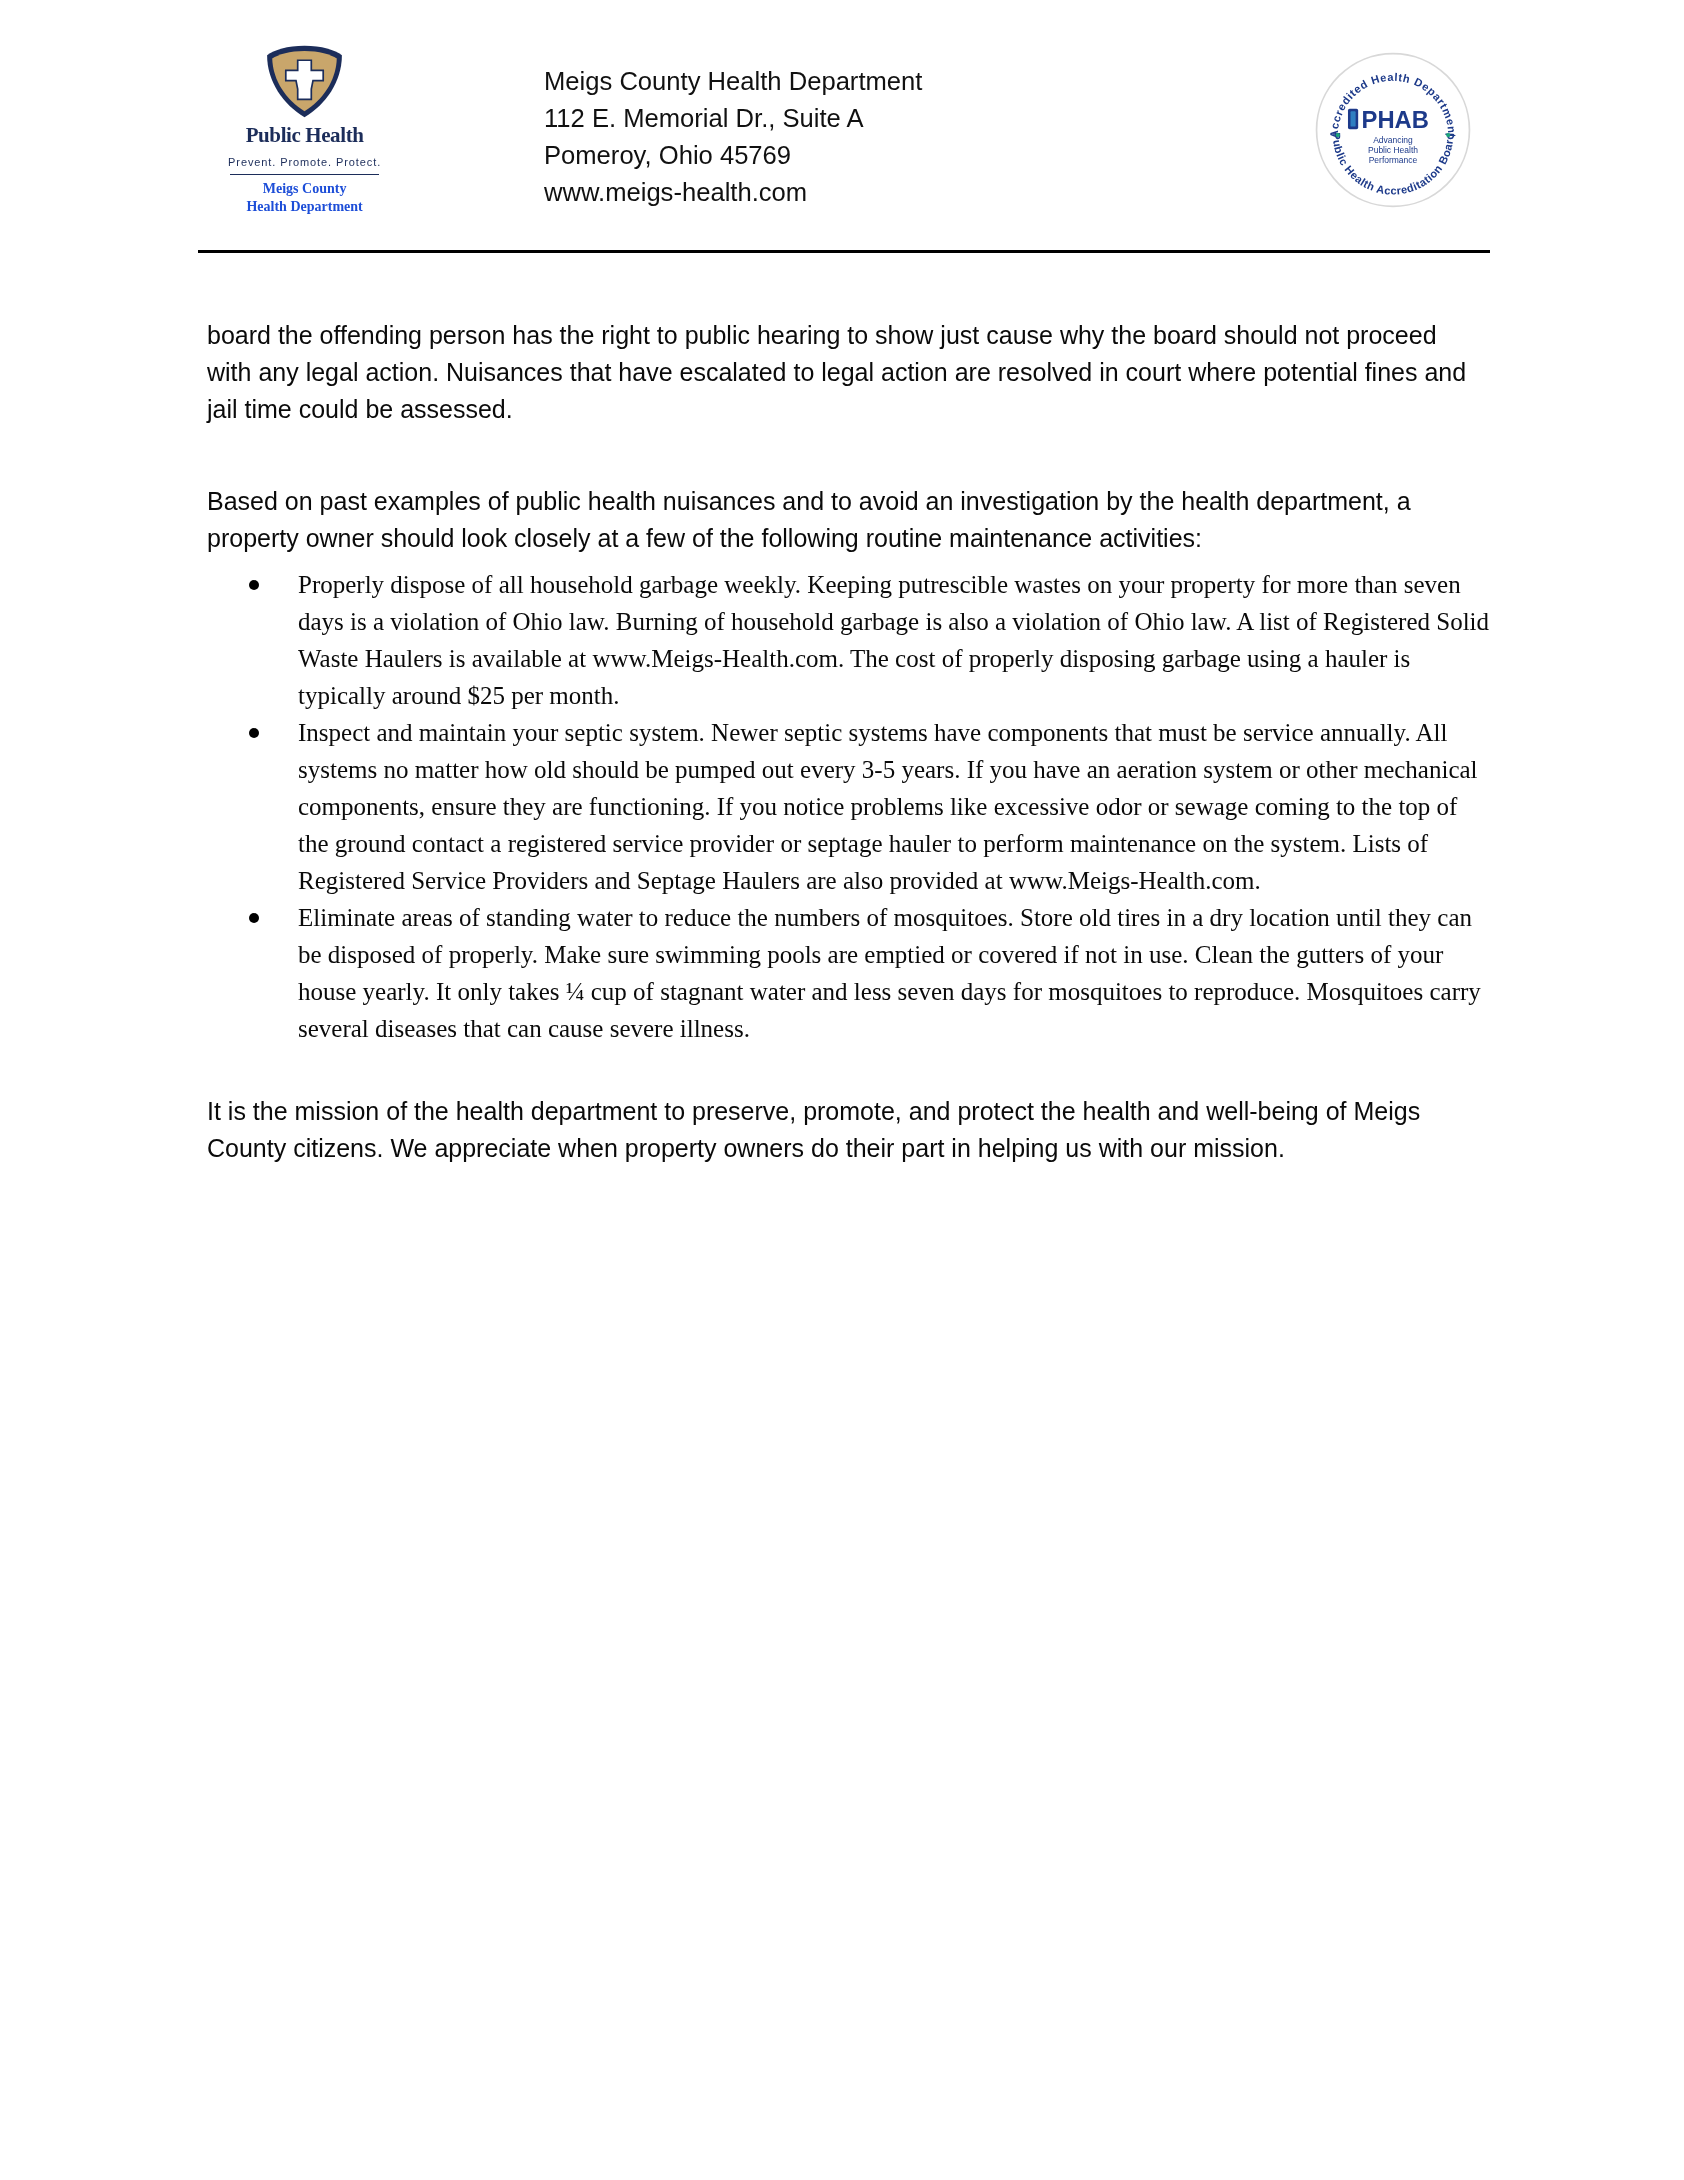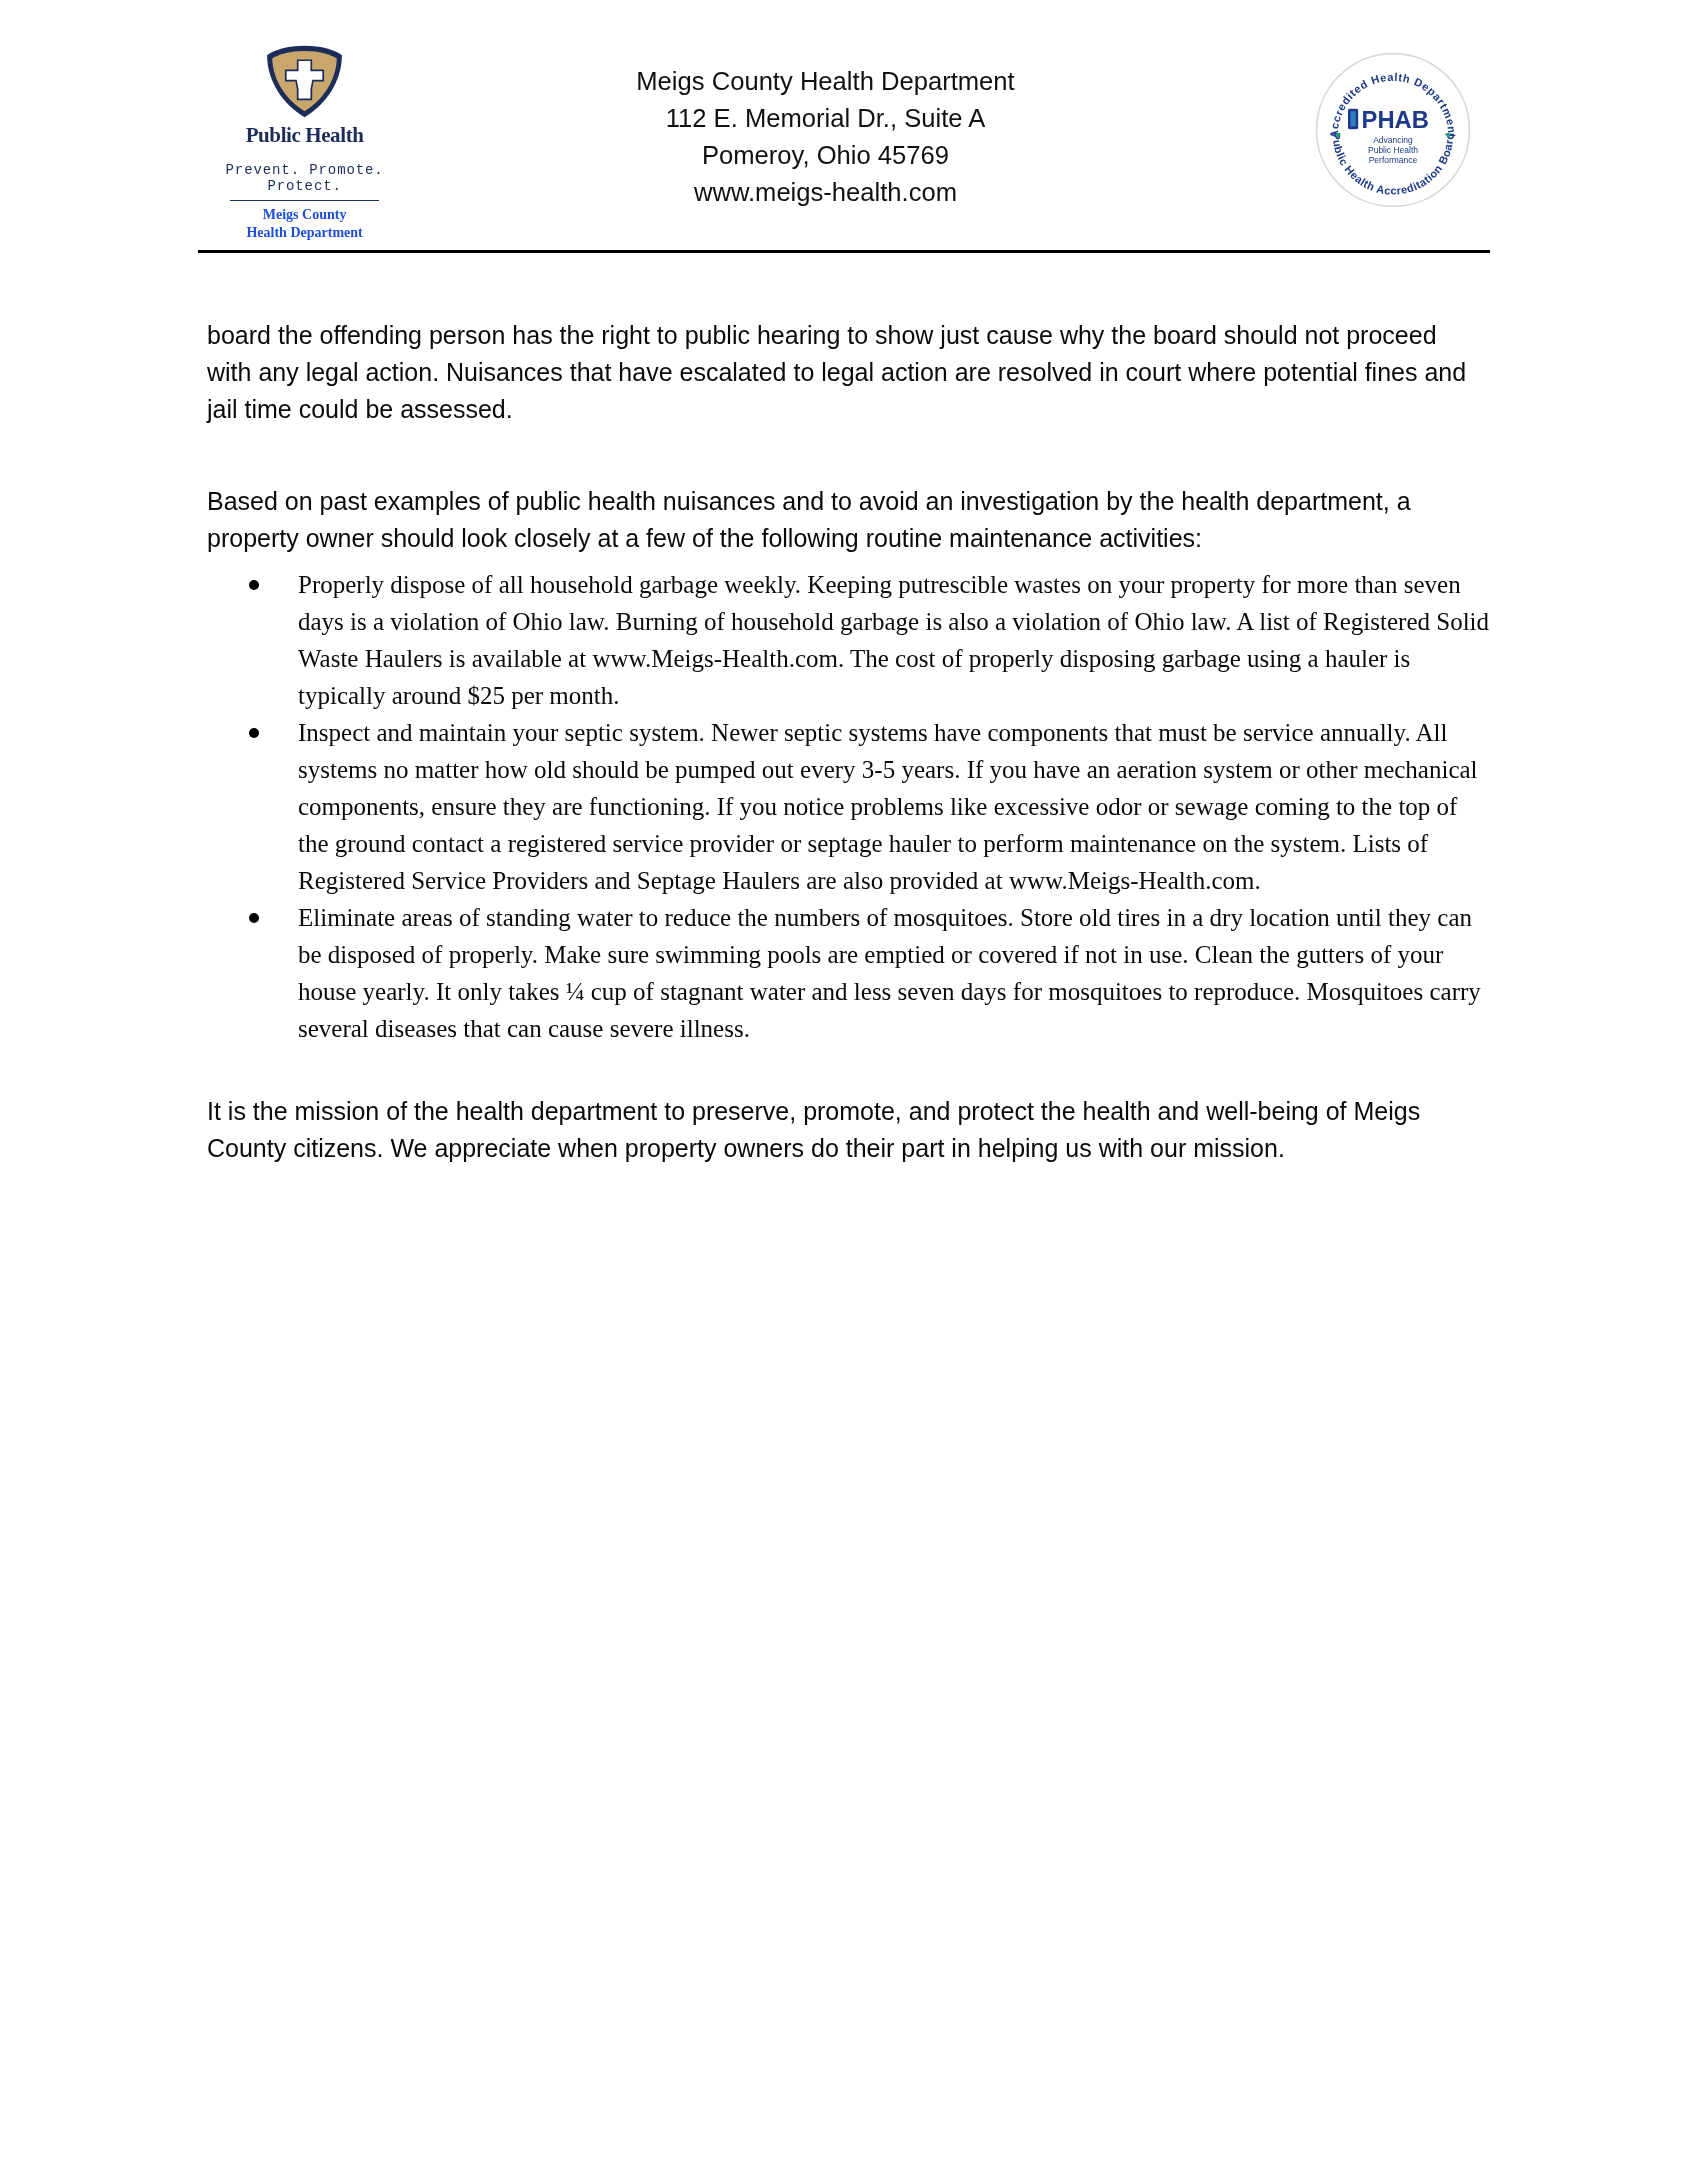--- a/index.html
+++ b/index.html
@@ -4,25 +4,25 @@
 <style>
   html, body { margin: 0; padding: 0; background: #ffffff; }
   body { width: 1685px; height: 2181px; position: relative; overflow: hidden; color: #000; }
   .page { position: absolute; left: 0; top: 0; width: 1685px; height: 2181px; background: #fff; }
 
   
   .letterhead { position: absolute; left: 198px; top: 34px; width: 1292px; height: 218px; }
   .logo-left { position: absolute; left: 25.6px; top: 8.5px; width: 162px; height: 170px; text-align: center; }
   .shield { width: 85px; height: 77px; margin: 0 auto; display: block; }
   .ph-title { font-family: "Liberation Serif", serif; font-weight: bold; font-size: 21px; color: #1c2d5a; letter-spacing: -0.4px; margin-top: 5.1px; line-height: 1; }
-  .ph-tag { font-family: Liberation Mono, monospace; font-size: 14px; color: #1c2d5a; letter-spacing: 0.9px; margin-top: 16px; }
+  .ph-tag { font-family: Liberation Sans, sans-serif; font-size: 11px; color: #1c2d5a; letter-spacing: 0.9px; margin-top: 10px; }
   .ph-rule { width: 149px; height: 0.9px; background: #1c2d5a; margin: 6.8px auto 5.1px; }
   .ph-org { font-family: "Liberation Serif", serif; font-weight: bold; font-size: 14px; color: #1d4ed8; line-height: 1.25; }
 
-  .address { position: absolute; left: 321px; top: 29px; width: 613px; text-align: center; font-family: "Liberation Sans", sans-serif; font-size: 25.6px; line-height: 37px; color: #111; }
+  .address { position: absolute; left: 346px; top: 29px; width: 613px; text-align: left; font-family: "Liberation Sans", sans-serif; font-size: 25.6px; line-height: 37px; color: #111; }
   .address div { white-space: pre; }
 
   .seal { position: absolute; left: 1116px; top: 17px; width: 158px; height: 158px; }
   .rule { position: absolute; left: 0; top: 216px; width: 1292px; height: 2.6px; background: #000; }
 
   
   .body { position: absolute; left: 198px; top: 308px; width: 1295px; font-family: "Liberation Sans", sans-serif; font-size: 25px; line-height: 37px; color: #0a0a0a; }
   .body p { margin: 9px; }
   .para-gap { height: 37px; }
   ul.bullets { list-style: none; margin: 0; padding: 0; }

